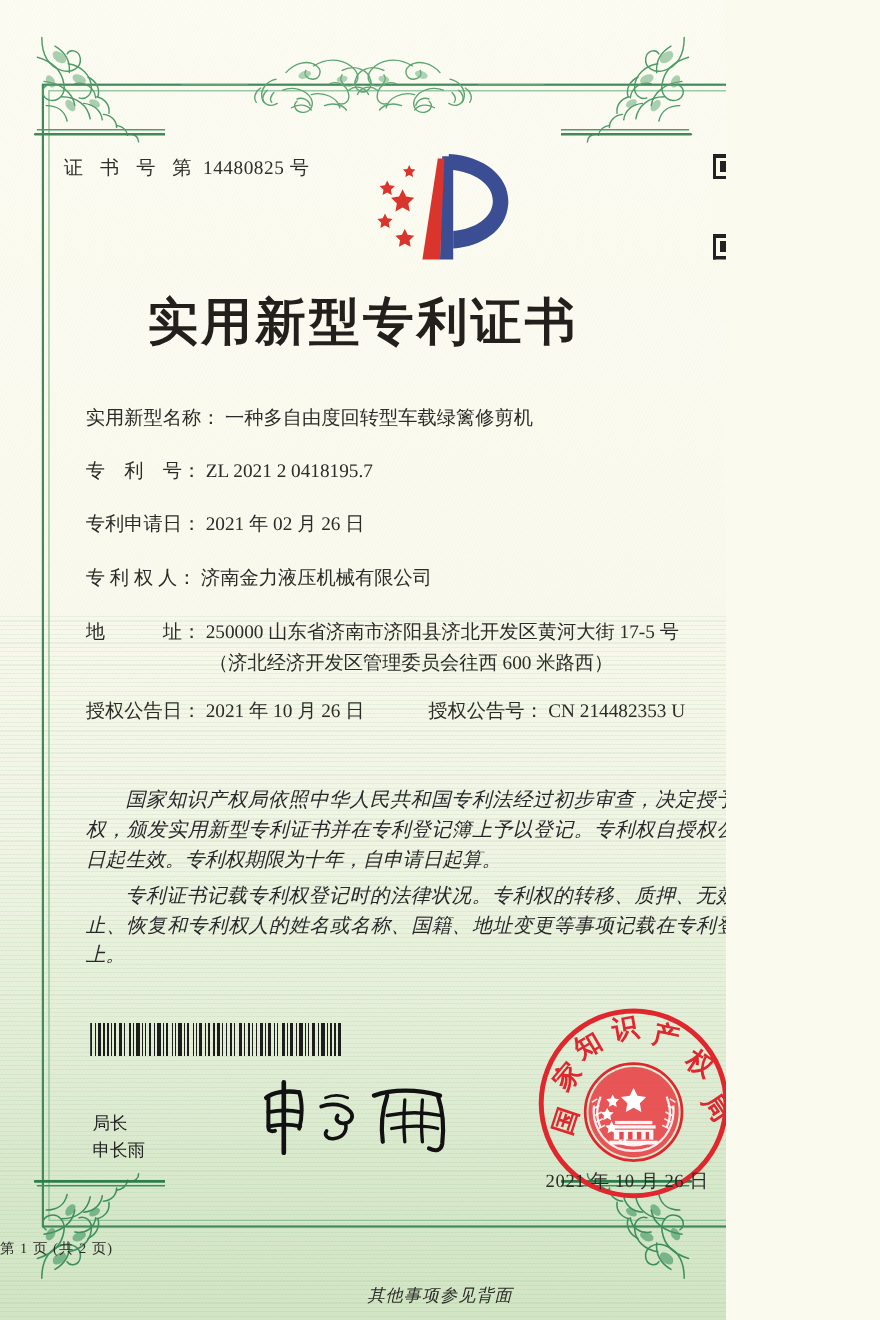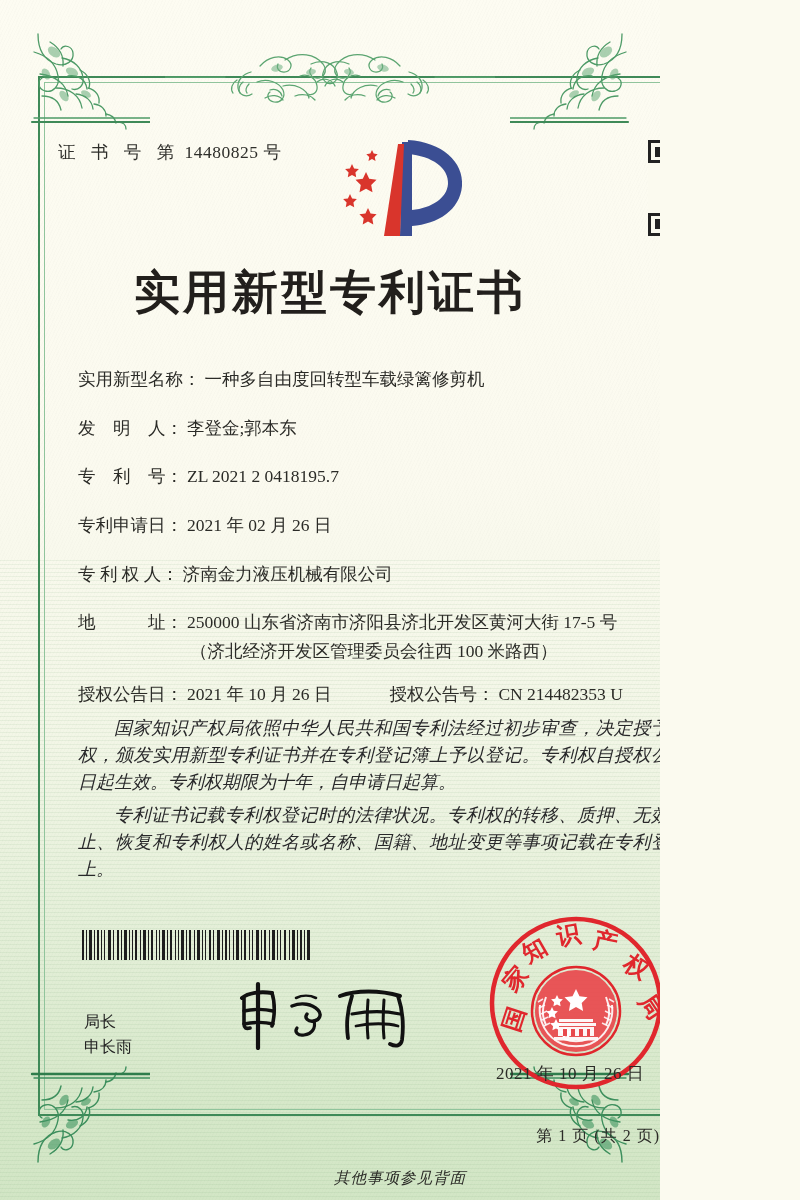--- a/index.html
+++ b/index.html
@@ -164,21 +164,21 @@
   .seal svg{display:block;width:100%;height:100%;}
   .seal-date{
     position:absolute;left:496px;top:1062px;
     font-size:17px;color:#2b2b27;letter-spacing:0.5px;
     white-space:nowrap;
   }
 
   
   .page-no{
     position:absolute;left:0;right:0;top:1126px;
-    text-align:right;font-size:16px;color:#2b2b27;
+    text-align:left;font-size:13px;color:#2b2b27;
     letter-spacing:1px;
   }
   .back-note{
     position:absolute;left:0;right:0;top:1168px;
     text-align:center;font-size:15.5px;color:#2b2b27;
     font-style:italic;letter-spacing:1px;
   }
 </style>
 </head>
 <body>
@@ -513,45 +513,41 @@
 
   <div class="title">实用新型专利证书</div>
 
   <div class="fields">
 
     <div class="row">
       <span class="lbl">实用新型名称：</span>
       <span class="val">一种多自由度回转型车载绿篱修剪机</span>
     </div>
 
-    <div class="row">
-      <span class="lbl">发　明　人：</span>
-      <span class="val">李登金;郭本东</span>
-    </div>
 
     <div class="row">
       <span class="lbl">专　利　号：</span>
       <span class="val">ZL 2021 2 0418195.7</span>
     </div>
 
     <div class="row">
       <span class="lbl">专利申请日：</span>
       <span class="val">2021 年 02 月 26 日</span>
     </div>
 
     <div class="row">
       <span class="lbl">专 利 权 人：</span>
       <span class="val">济南金力液压机械有限公司</span>
     </div>
 
     <div class="row" style="display:block;margin-bottom:20px;">
       <div style="white-space:nowrap;">
         <span class="lbl">地　　　址：</span><span class="val">250000  山东省济南市济阳县济北开发区黄河大街 17-5 号</span>
       </div>
-      <div class="sub">（济北经济开发区管理委员会往西 100 米路西）</div>
+      <div class="sub">（济北经济开发区管理委员会往西 600 米路西）</div>
     </div>
 
     <div class="row row-two">
       <span class="lbl">授权公告日：</span>
       <span class="val">2021 年 10 月 26 日</span>
       <span class="lbl second">授权公告号：</span>
       <span class="val">CN 214482353 U</span>
     </div>
 
   </div>

